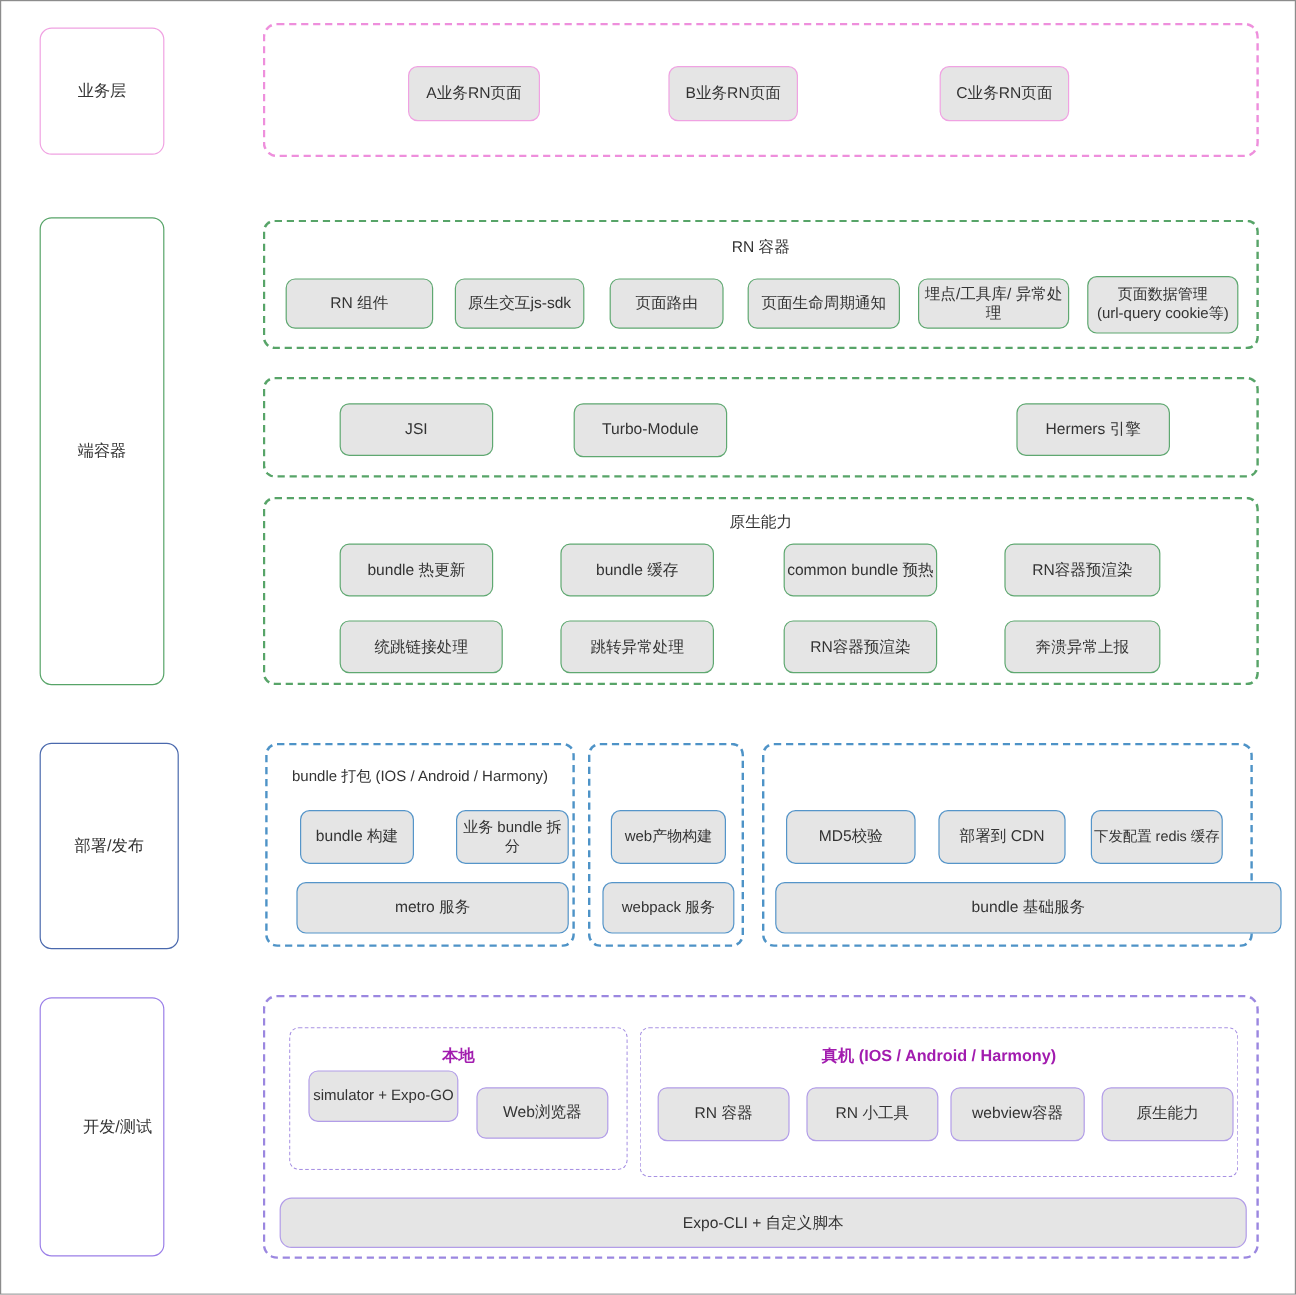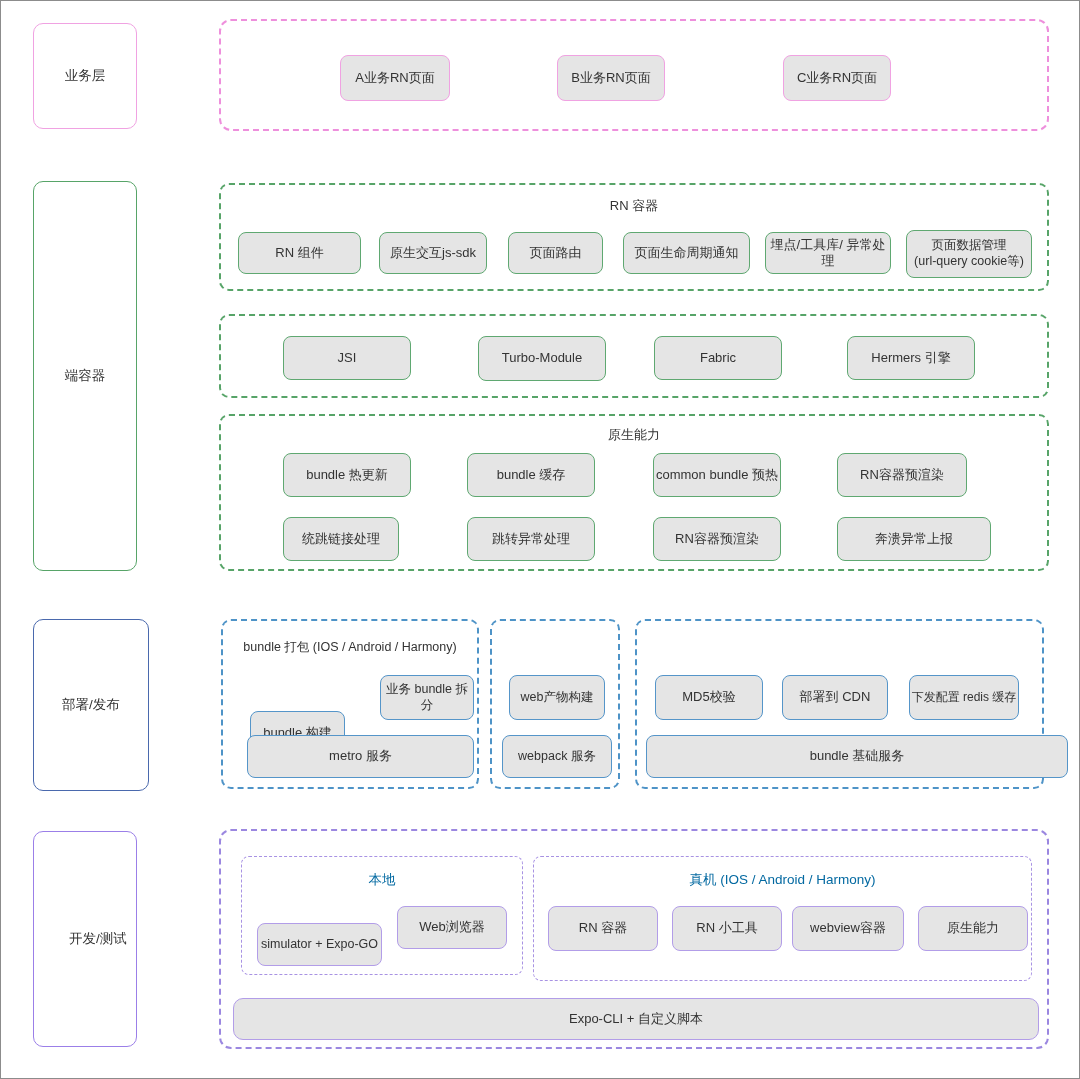--- a/index.html
+++ b/index.html
@@ -28,21 +28,21 @@
   .grp-purple-inner { border:1.6px dashed #a892e3; border-radius:8px; }
 
   
   .box { border-radius:8px; font-size:13px; background:#e5e5e5; line-height:1.25; }
   .box-pink   { border:1.4px solid #f0a2e2; }
   .box-green  { border:1.4px solid #5fa871; }
   .box-blue   { border:1.4px solid #5595c9; }
   .box-purple { border:1.4px solid #b29de8; }
 
   .grp-title { font-size:13px; color:#333; }
-  .grp-title-blue { font-size:13.5px; font-weight:normal; color:#0369a1; }
+  .grp-title-blue { font-size:13.5px; font-weight:bold; color:#a21caf; }
   .two-line { font-size:12.5px; }
 </style>
 </head>
 <body>
 
 <div class="page">
 
   <div class="abs layer-label lbl-pink center" style="left:32px; top:22px; width:104px; height:106px;">
     <span>业务层</span>
   </div>
@@ -85,63 +85,60 @@
     </div>
   </div>
 
   <div class="abs grp grp-green" style="left:218px; top:313px; width:830px; height:84px; border-radius:10px;">
     <div class="abs box box-green center" style="left:62px; top:20px; width:128px; height:44px;">
       <span>JSI</span>
     </div>
     <div class="abs box box-green center" style="left:238px; top:20px; width:128px; height:45px;margin-left:19px;">
       <span>Turbo-Module</span>
     </div>
-    <div class="abs box box-green center" style="left:433px; top:20px; width:128px; height:44px;">
-      <span>Fabric</span>
-    </div>
     <div class="abs box box-green center" style="left:626px; top:20px; width:128px; height:44px;">
       <span>Hermers 引擎</span>
     </div>
   </div>
 
   <div class="abs grp grp-green" style="left:218px; top:413px; width:830px; height:157px; border-radius:10px;">
     <div class="abs grp-title" style="left:0; right:0; top:10px; text-align:center;">原生能力</div>
     <div class="abs box box-green center" style="left:62px; top:37px; width:128px; height:44px;">
       <span>bundle 热更新</span>
     </div>
     <div class="abs box box-green center" style="left:246px; top:37px; width:128px; height:44px;">
       <span>bundle 缓存</span>
     </div>
     <div class="abs box box-green center" style="left:432px; top:37px; width:128px; height:44px;">
       <span>common bundle 预热</span>
     </div>
     <div class="abs box box-green center" style="left:616px; top:37px; width:130px; height:44px;">
       <span>RN容器预渲染</span>
     </div>
-    <div class="abs box box-green center" style="left:62px; top:101px; width:116px; height:44px;">
+    <div class="abs box box-green center" style="left:62px; top:101px; width:136px; height:44px;">
       <span>统跳链接处理</span>
     </div>
     <div class="abs box box-green center" style="left:246px; top:101px; width:128px; height:44px;">
       <span>跳转异常处理</span>
     </div>
     <div class="abs box box-green center" style="left:432px; top:101px; width:128px; height:44px;">
       <span>RN容器预渲染</span>
     </div>
-    <div class="abs box box-green center" style="left:616px; top:101px; width:154px; height:44px;">
+    <div class="abs box box-green center" style="left:616px; top:101px; width:130px; height:44px;">
       <span>奔溃异常上报</span>
     </div>
   </div>
 
   <div class="abs layer-label lbl-blue center" style="left:32px; top:618px; width:116px; height:172px;">
     <span>部署/发布</span>
   </div>
 
   <div class="abs grp grp-blue" style="left:220px; top:618px; width:258px; height:170px; border-radius:10px;">
     <div class="abs grp-title" style="left:0; right:0; top:18px; text-align:center; font-size:12.5px;">bundle 打包  (IOS / Android / Harmony)</div>
-    <div class="abs box box-blue center" style="left:27px; top:54px; width:95px; height:45px;margin-top:36px;">
+    <div class="abs box box-blue center" style="left:27px; top:54px; width:95px; height:45px;">
       <span>bundle 构建</span>
     </div>
     <div class="abs box box-blue center" style="left:157px; top:54px; width:94px; height:45px; font-size:12.5px;">
       <span>业务 bundle 拆分</span>
     </div>
     <div class="abs box box-blue center" style="left:24px; top:114px; width:227px; height:43px;">
       <span>metro 服务</span>
     </div>
   </div>
 
@@ -170,21 +167,21 @@
   </div>
 
   <div class="abs layer-label lbl-purple center" style="left:32px; top:830px; width:104px; height:216px;">
     <span>开发/测试</span>
   </div>
 
   <div class="abs grp grp-purple" style="left:218px; top:828px; width:830px; height:220px;">
 
     <div class="abs grp-purple-inner" style="left:20px; top:25px; width:282px; height:119px;">
       <div class="abs grp-title-blue" style="left:0; right:0; top:14px; text-align:center;">本地</div>
-      <div class="abs box box-purple center" style="left:15px; top:66px; width:125px; height:43px; font-size:12.5px;">
+      <div class="abs box box-purple center" style="left:15px; top:35px; width:125px; height:43px; font-size:12.5px;">
         <span>simulator + Expo-GO</span>
       </div>
       <div class="abs box box-purple center" style="left:155px; top:49px; width:110px; height:43px;">
         <span>Web浏览器</span>
       </div>
     </div>
 
     <div class="abs grp-purple-inner" style="left:312px; top:25px; width:499px; height:125px;">
       <div class="abs grp-title-blue" style="left:0; right:0; top:14px; text-align:center;">真机 (IOS / Android / Harmony)</div>
       <div class="abs box box-purple center" style="left:14px; top:49px; width:110px; height:45px;">

